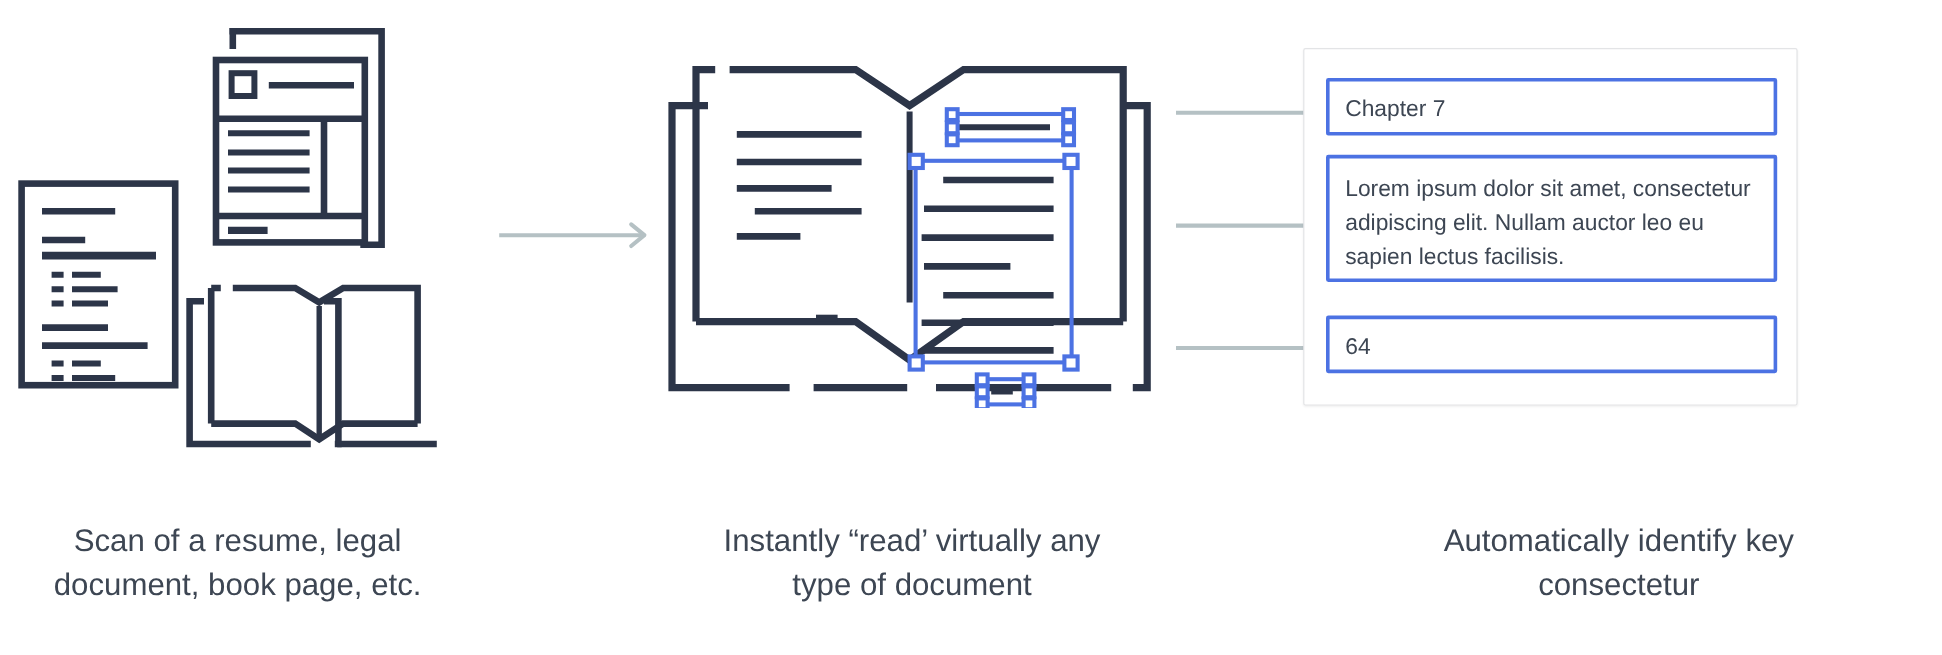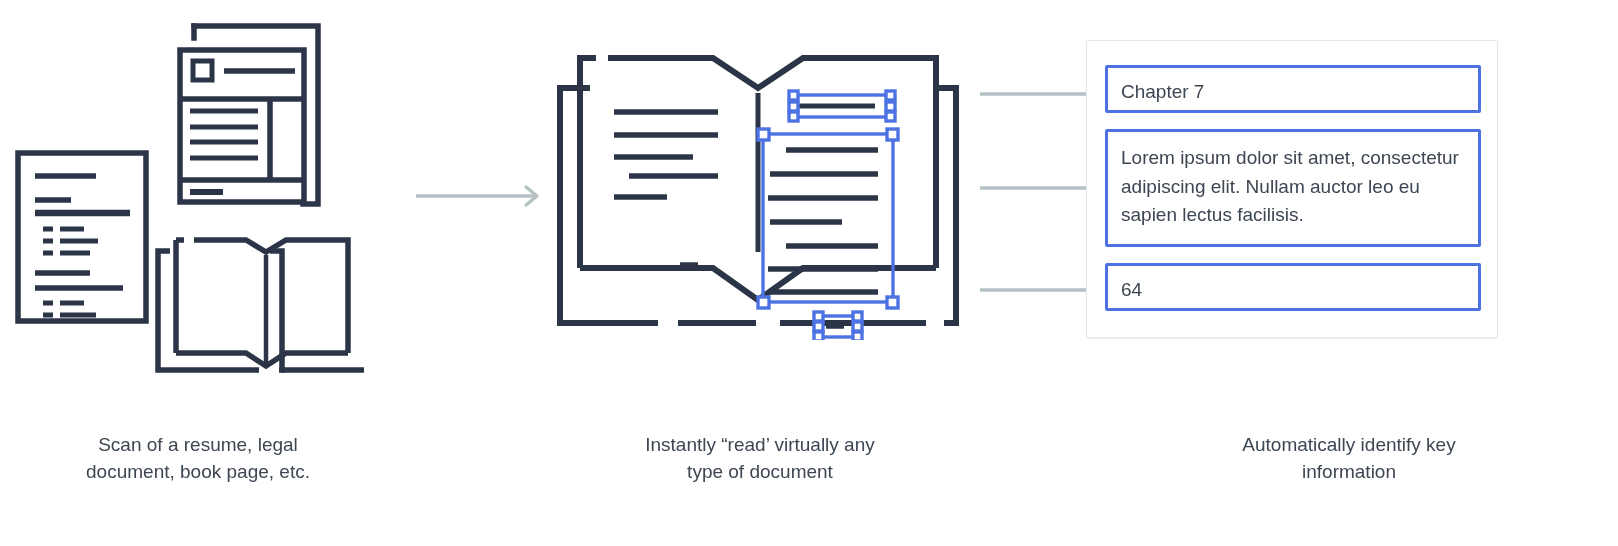--- a/index.html
+++ b/index.html
@@ -19,21 +19,21 @@
     overflow: hidden;
   }
 
   
   .abs { position: absolute; }
 
   
   .caption {
     position: absolute;
     text-align: center;
-    font-size: 19px;
+    font-size: 26px;
     line-height: 1.42;
     color: #3d4653;
     font-family: "Liberation Sans", sans-serif;
     white-space: pre-line;
   }
   #caption-1 { left: 0px;    top: 432px; width: 396px; }
   #caption-2 { left: 540px;  top: 432px; width: 440px; }
   #caption-3 { left: 1080px; top: 432px; width: 538px; }
 
   
@@ -65,21 +65,21 @@
     box-sizing: border-box;
     background: #ffffff;
     border: 3px solid #4c72e3;
     border-radius: 2px;
     color: #3d4653;
     font-size: 19px;
     line-height: 1.5;
     padding: 8px 13px;
   }
   #result-box-1 { top: 24px;  height: 48px; padding-top: 10px; }
-  #result-box-2 { top: 88px;  height: 118px; padding-top: 12px; }
+  #result-box-2 { top: 88px;  height: 106px; padding-top: 12px; }
   #result-box-3 { top: 222px; height: 48px; padding-top: 10px; }
 
   .result-text { display: block; }
 </style>
 </head>
 <body>
 
 <div id="stage">
 
   <svg class="abs" id="col1-icons" width="392" height="390" viewBox="0 0 392 390">
@@ -252,15 +252,15 @@
     <div class="result-box" id="result-box-3">
       <span class="result-text">64</span>
     </div>
   </div>
 
   <div class="caption" id="caption-1">Scan of a resume, legal
 document, book page, etc.</div>
   <div class="caption" id="caption-2">Instantly “read’ virtually any
 type of document</div>
   <div class="caption" id="caption-3">Automatically identify key
-information</div>
+consectetur</div>
 
 </div>
 
 </body></html>

